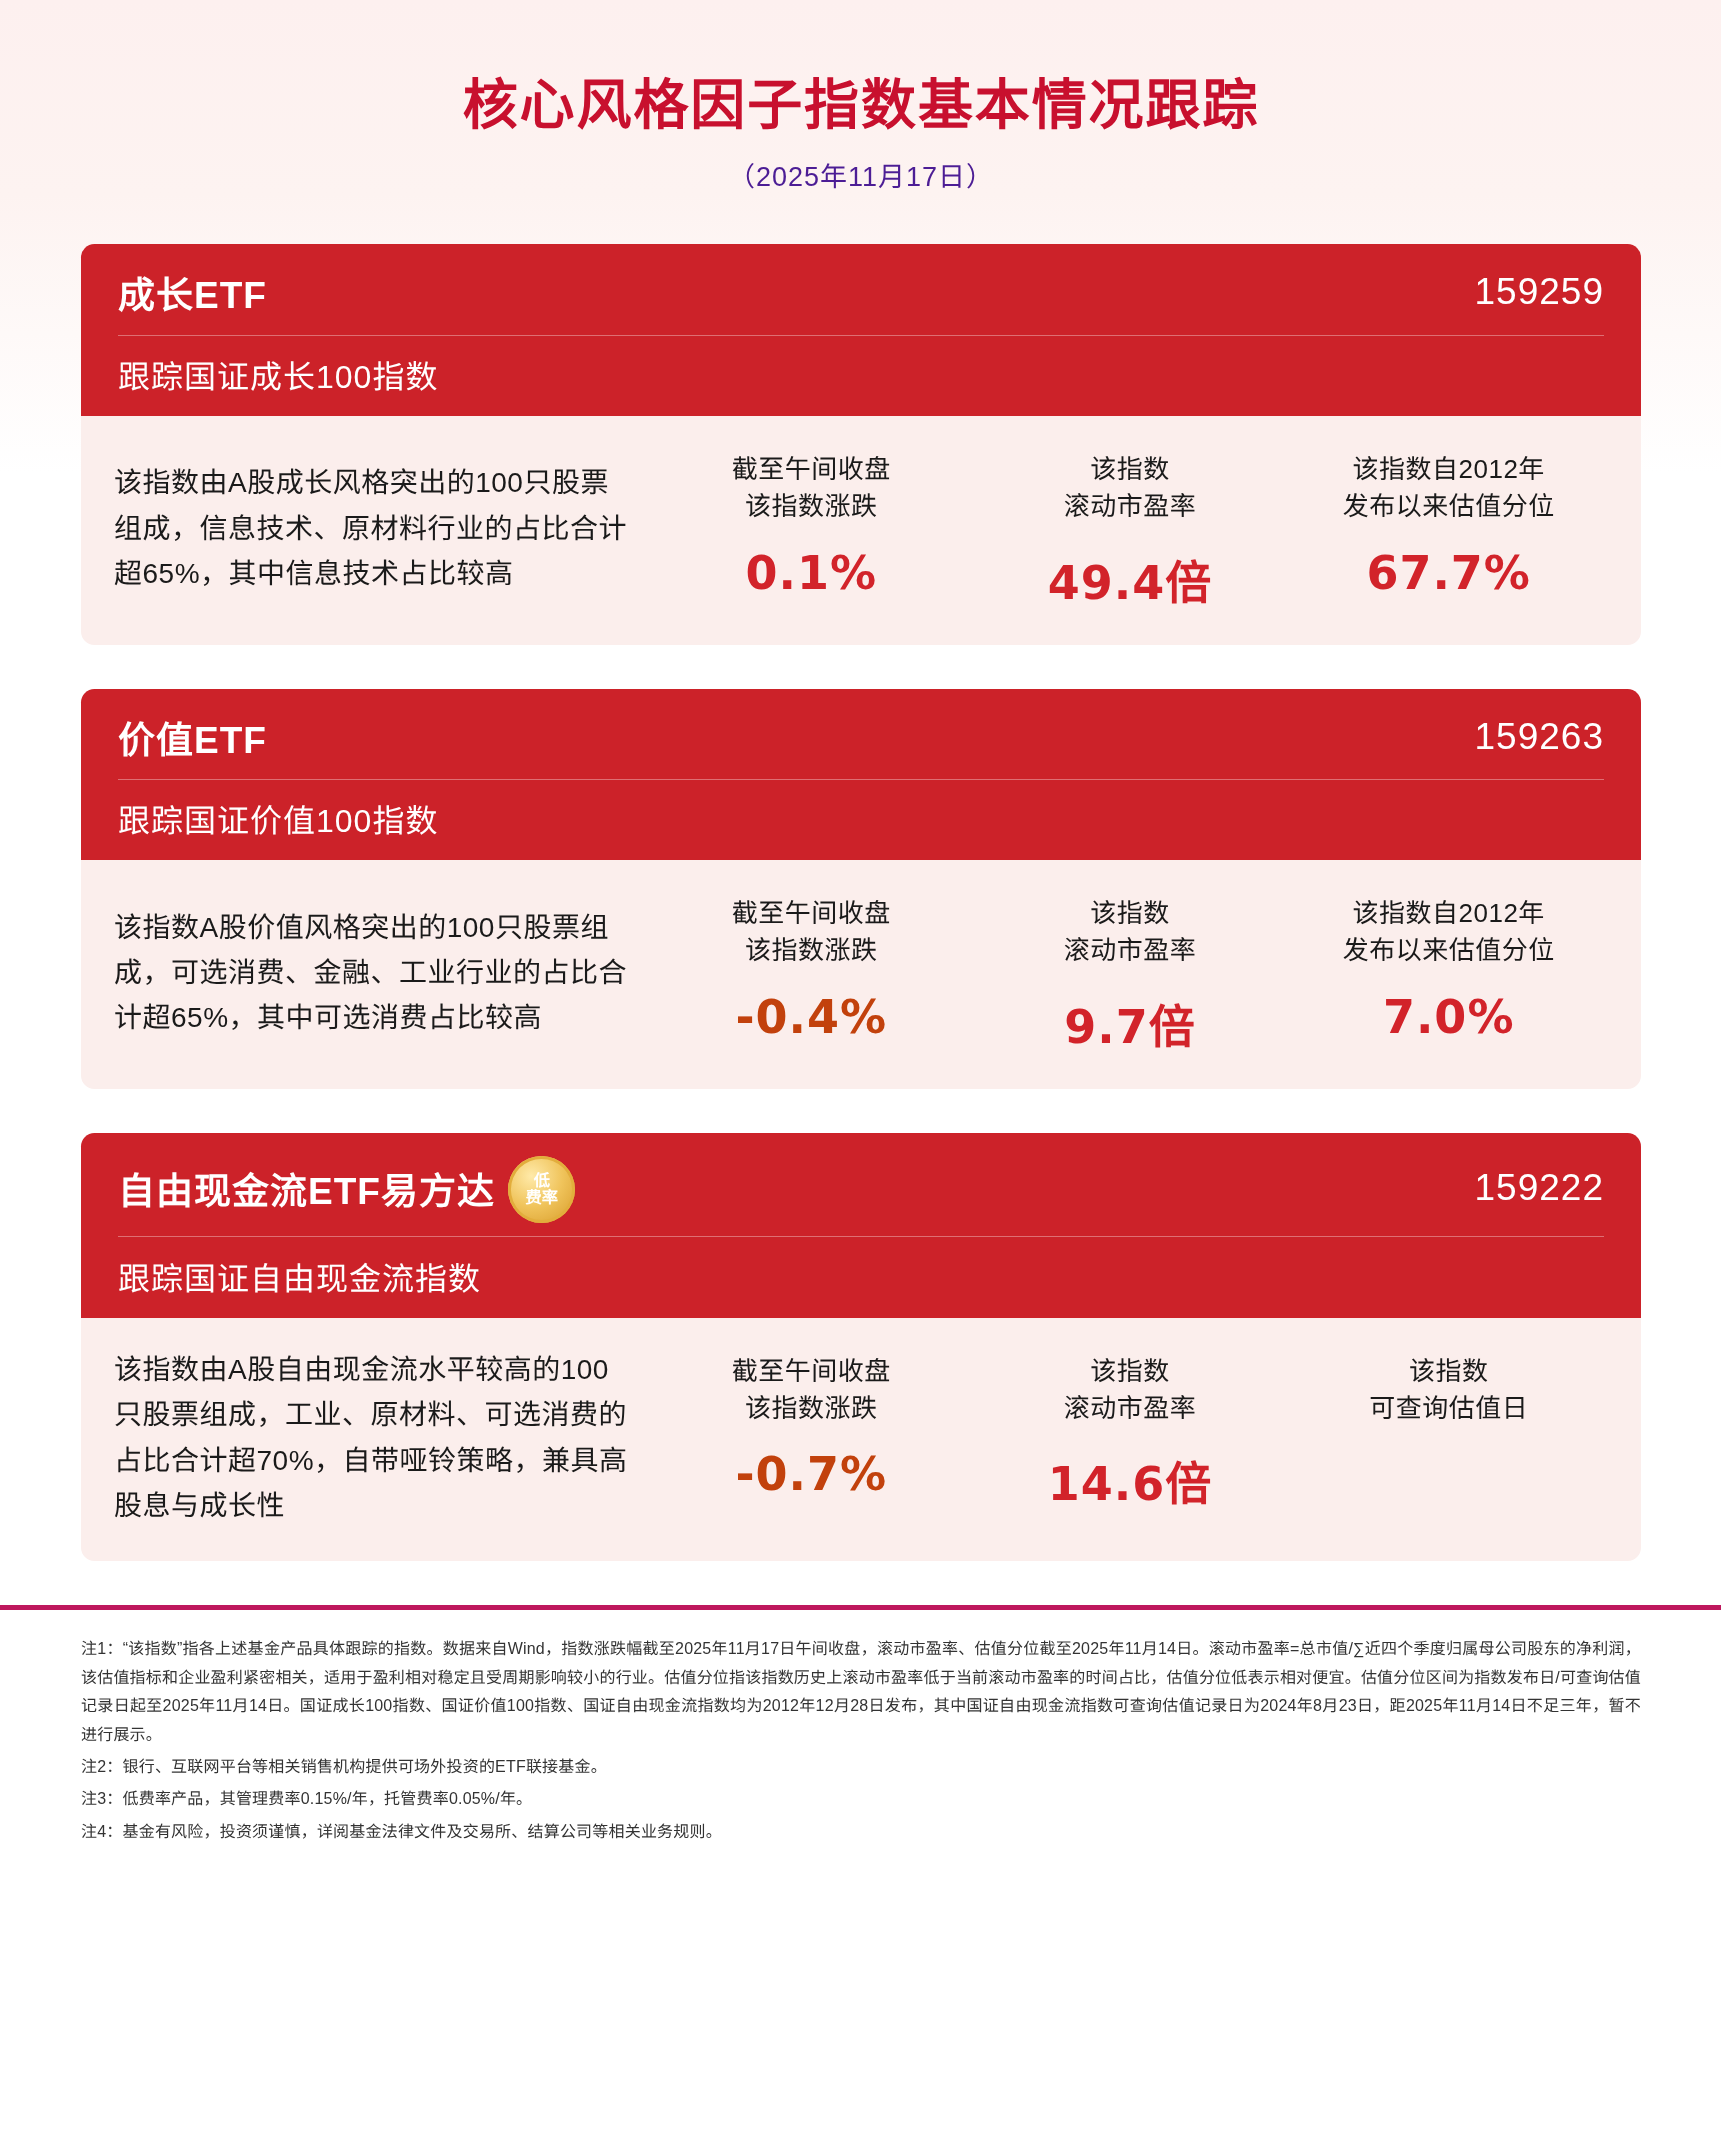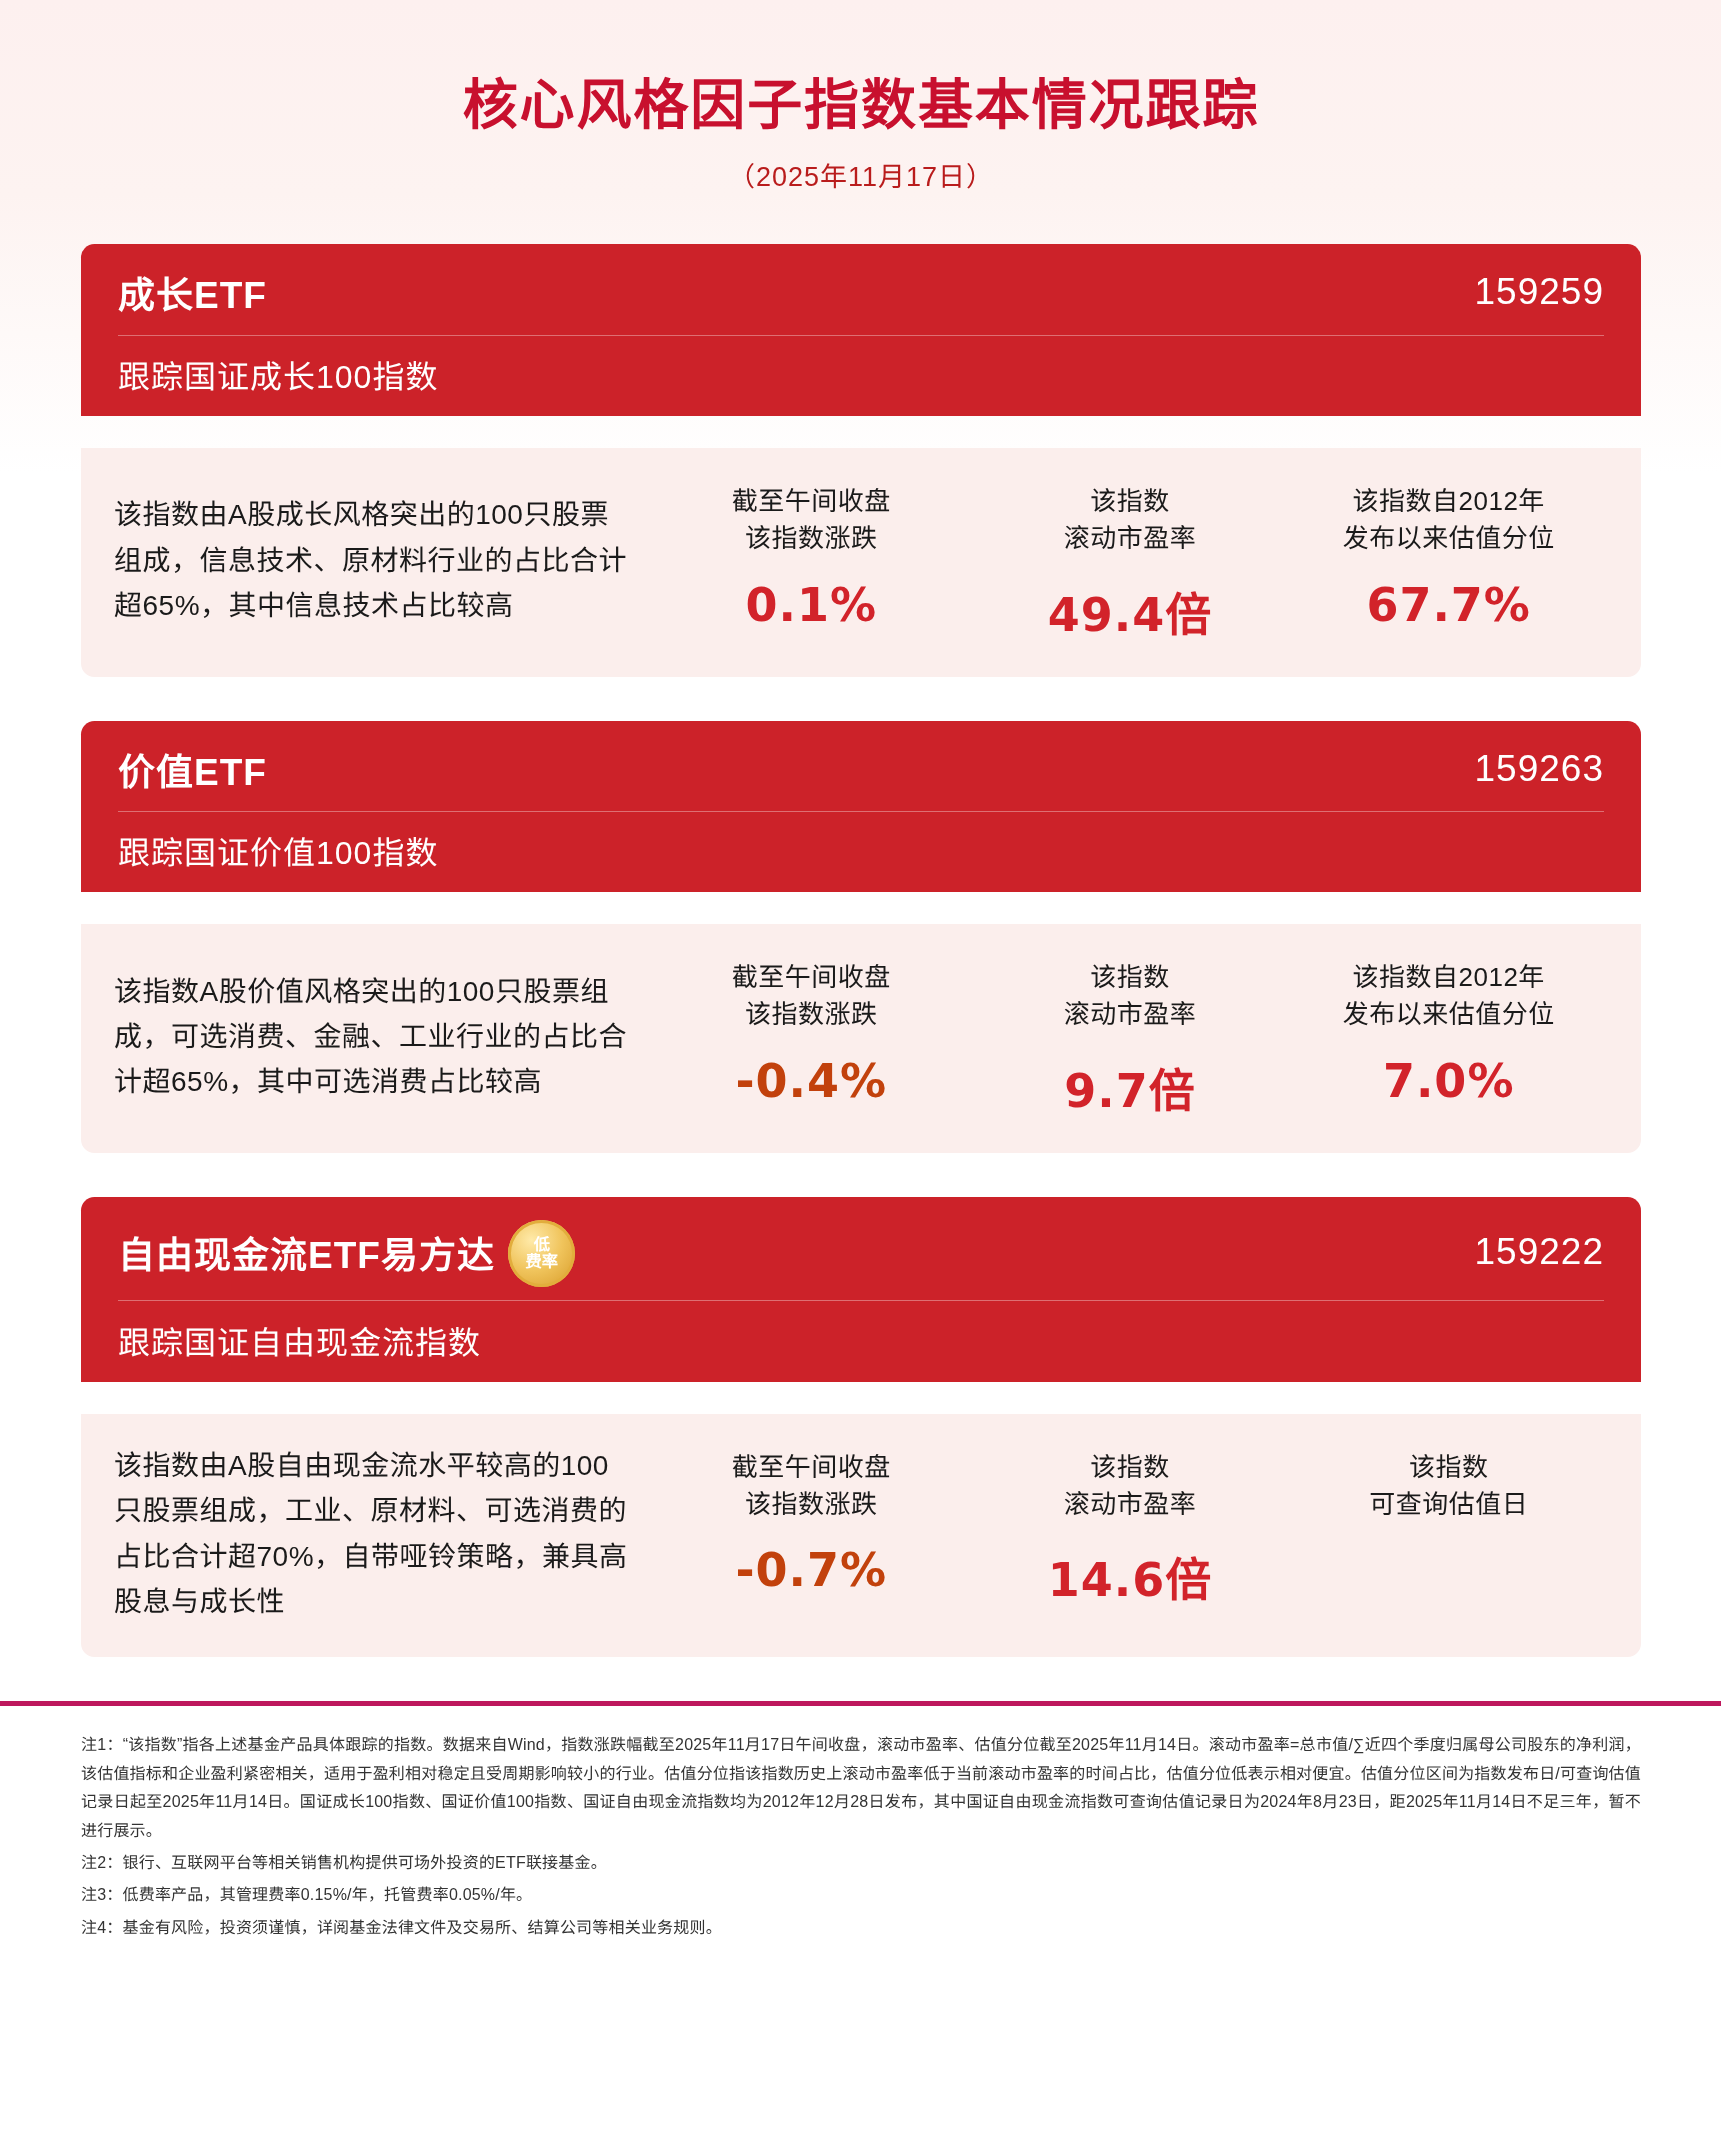--- a/index.html
+++ b/index.html
@@ -23,21 +23,21 @@
   .header h1 {
     font-size: 55px;
     font-weight: bold;
     color: #c8102e;
     letter-spacing: 1.9px;
     line-height: 1.2;
   }
   .header .subtitle {
     margin-top: 17.3px;
     font-size: 27px;
-    color: #b91c1c;
+    color: #4c1d95;
     letter-spacing: 1px;
   }
 
   
   .cards {
     margin-top: 50px;
     padding: 0 81px;
   }
   .card { margin-bottom: 44px; }
 
@@ -95,21 +95,20 @@
     top: 1.9px;
   }
 
   
   .card-body {
     display: flex;
     align-items: stretch;
     background: #fbeeec;
     border-radius: 0 0 13.4px 13.4px;
     padding: 29px 33px 33px 33px;
-    margin-top: 32px;
   }
   .desc {
     width: 538px;
     flex: 0 0 538px;
     font-size: 28px;
     line-height: 1.62;
     color: #1a1a1a;
     letter-spacing: 0.5px;
     padding-right: 17.3px;
     display: flex;

